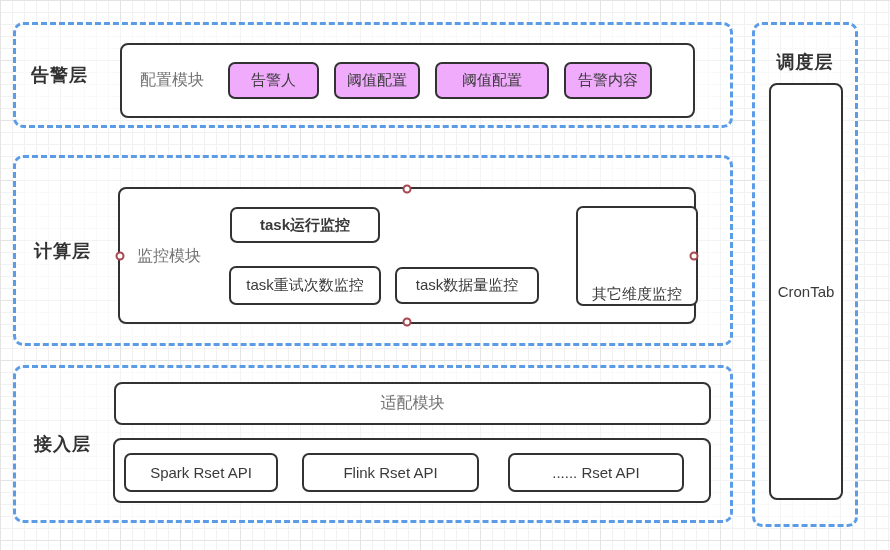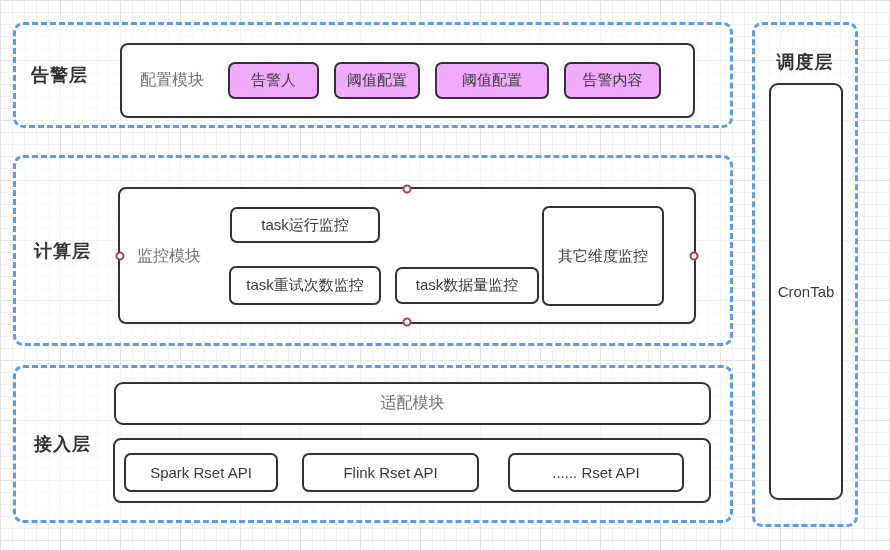--- a/index.html
+++ b/index.html
@@ -26,35 +26,35 @@
   }
   .layer-label{
     position:absolute;font-size:18px;font-weight:bold;color:#333;
     white-space:nowrap;letter-spacing:1px;
   }
   .shape{
     position:absolute;box-sizing:border-box;background:#fff;
     border:2.5px solid #323232;border-radius:8px;
   }
   .shape.small{border-radius:7px;border-width:2px;}
-  .center-text{display:flex;align-items:center;justify-content:center;text-align:center;border-radius:9px;}
+  .center-text{display:flex;align-items:center;justify-content:center;text-align:center;}
   .mod-label{font-size:16px;color:#737373;white-space:nowrap;}
   .box-label{font-size:15px;color:#3a3a3a;white-space:nowrap;}
   
   .config-row{display:flex;align-items:center;height:100%;padding-left:18px;}
   .config-row .mod-label{margin-right:24px;}
   .config-item{
     position:relative;box-sizing:border-box;height:37px;margin-right:15px;
     border:2.5px solid #323232;border-radius:7px;background:#f0abfc;
     display:flex;align-items:center;justify-content:center;
   }
   .config-item:nth-of-type(1){width:91px;}
   .config-item:nth-of-type(2){width:86px;}
   .config-item:nth-of-type(3){width:114px;}
-  .config-item:nth-of-type(4){width:97px;}
+  .config-item:nth-of-type(4){width:88px;}
   
   .handle{
     position:absolute;width:9px;height:9px;box-sizing:border-box;
     border:2px solid #A8454E;border-radius:50%;background:#fff;z-index:4;
   }
 </style>
 </head>
 <body>
 
 <div class="canvas">
@@ -79,30 +79,30 @@
       </div>
     </div>
   </div>
 
   <div class="layer" style="left:13px;top:155px;width:720px;height:191px;">
     <div class="layer-label" style="left:18px;top:50%;transform:translateY(-50%);">计算层</div>
 
     <div class="shape" style="left:102px;top:29px;width:578px;height:137px;">
       <span class="mod-label" style="position:absolute;left:17px;top:50%;transform:translateY(-50%);">监控模块</span>
 
-      <div class="shape small center-text" style="left:110px;top:18px;width:150px;height:36px;">
+      <div class="shape small center-text" style="left:110px;top:18px;width:150px;height:36px;font-weight:bold;">
         <span class="box-label">task运行监控</span>
       </div>
       <div class="shape small center-text" style="left:109px;top:77px;width:152px;height:39px;">
         <span class="box-label">task重试次数监控</span>
       </div>
       <div class="shape small center-text" style="left:275px;top:78px;width:144px;height:37px;">
         <span class="box-label">task数据量监控</span>
       </div>
-      <div class="shape small center-text" style="left:422px;top:17px;width:122px;height:100px;">
+      <div class="shape small center-text" style="left:456px;top:17px;width:122px;height:100px;align-items:flex-end;">
         <span class="box-label">其它维度监控</span>
       </div>
 
       <div class="handle" style="left:0;top:50%;transform:translate(-50%,-50%);"></div>
       <div class="handle" style="left:50%;top:0;transform:translate(-50%,-50%);"></div>
       <div class="handle" style="left:100%;top:50%;transform:translate(-50%,-50%);"></div>
       <div class="handle" style="left:50%;top:100%;transform:translate(-50%,-50%);"></div>
     </div>
   </div>
 

